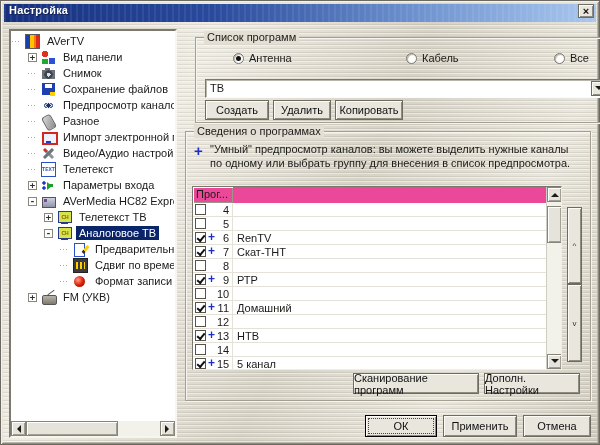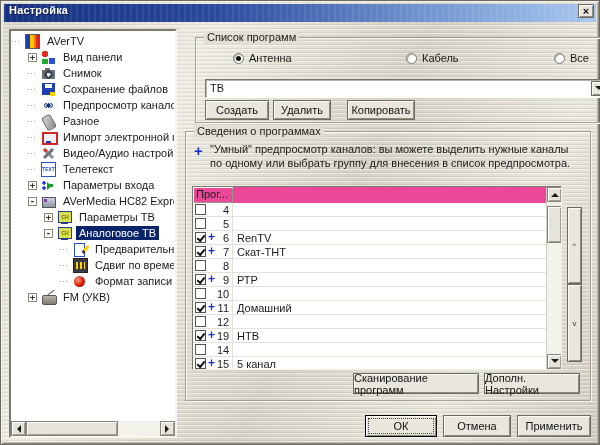--- a/index.html
+++ b/index.html
@@ -104,21 +104,21 @@
 
   
   .btn {
     background:#e9e6dd; border:1px solid #6e6c60;
     box-shadow: inset 1px 1px 0 #fcfbf6, inset -1px -1px 0 #8e8b7f;
     display:flex; align-items:center; justify-content:center;
     font-family:"Liberation Sans", sans-serif; font-size:11px; color:#111;
   }
   .btn-row1 { position:absolute; left:9px; top:62px; display:flex; gap:4px; }
   .btn-row1 .btn { height:20px; }
-  .b-create { width:64px; } .b-delete { width:58px; } .b-copy { width:68px;margin-left:12px; }
+  .b-create { width:64px; } .b-delete { width:58px; } .b-copy { width:68px; }
 
   
   .hint-plus { position:absolute; left:8px; top:12px; color:#1a2fd0; font-weight:bold;
     font-size:15px; line-height:14px; }
   .hint-text { position:absolute; left:24px; top:10px; width:368px; line-height:14px; }
 
   
   .table-wrap { position:absolute; left:6px; top:54px; width:370px; height:184px;
     background:#fff; border:1px solid; border-color:#7a786c #f0eee6 #f0eee6 #7a786c; overflow:hidden; }
   .thead { display:flex; height:16px;
@@ -351,21 +351,21 @@
           </span>
           <span class="icon device-icon"></span>
           <span class="tree-label">AVerMedia HC82 Express-C</span>
         </div>
         <div class="tree-row">
           <span class="tree-indent" style="width: 32px;"></span>
           <span class="tree-slot">
             <span class="expand-box">+</span>
           </span>
           <span class="icon digital-tv-icon"></span>
-          <span class="tree-label">Параметры ТВ</span>
+          <span class="tree-label">Телетекст ТВ</span>
         </div>
         <div class="tree-row selected">
           <span class="tree-indent" style="width: 32px;"></span>
           <span class="tree-slot">
             <span class="expand-box">-</span>
           </span>
           <span class="icon analog-tv-icon"></span>
           <span class="tree-label">Аналоговое ТВ</span>
         </div>
         <div class="tree-row">
@@ -521,21 +521,21 @@
               <span class="cb"></span>
               <span class="plus-cell"></span>
               <span class="num-cell">12</span>
             </span>
             <span class="name-cell"></span>
           </div>
           <div class="trow">
             <span class="col1">
               <span class="cb checked"></span>
               <span class="plus-cell">+</span>
-              <span class="num-cell">19</span>
+              <span class="num-cell">13</span>
             </span>
             <span class="name-cell">НТВ</span>
           </div>
           <div class="trow">
             <span class="col1">
               <span class="cb"></span>
               <span class="plus-cell"></span>
               <span class="num-cell">14</span>
             </span>
             <span class="name-cell"></span>
@@ -564,17 +564,17 @@
     <span class="btn move-btn move-down">v</span>
 
     <div class="btn-row2">
       <span class="btn b-scan">Сканирование программ</span>
       <span class="btn b-adv">Дополн. Настройки</span>
     </div>
   </div>
 
   <div class="footer">
     <span class="btn b-ok">ОК</span>
+    <span class="btn b-apply">Применить</span>
     <span class="btn b-cancel">Отмена</span>
-    <span class="btn b-apply">Применить</span>
   </div>
 
 </div>
 
 </body></html>

